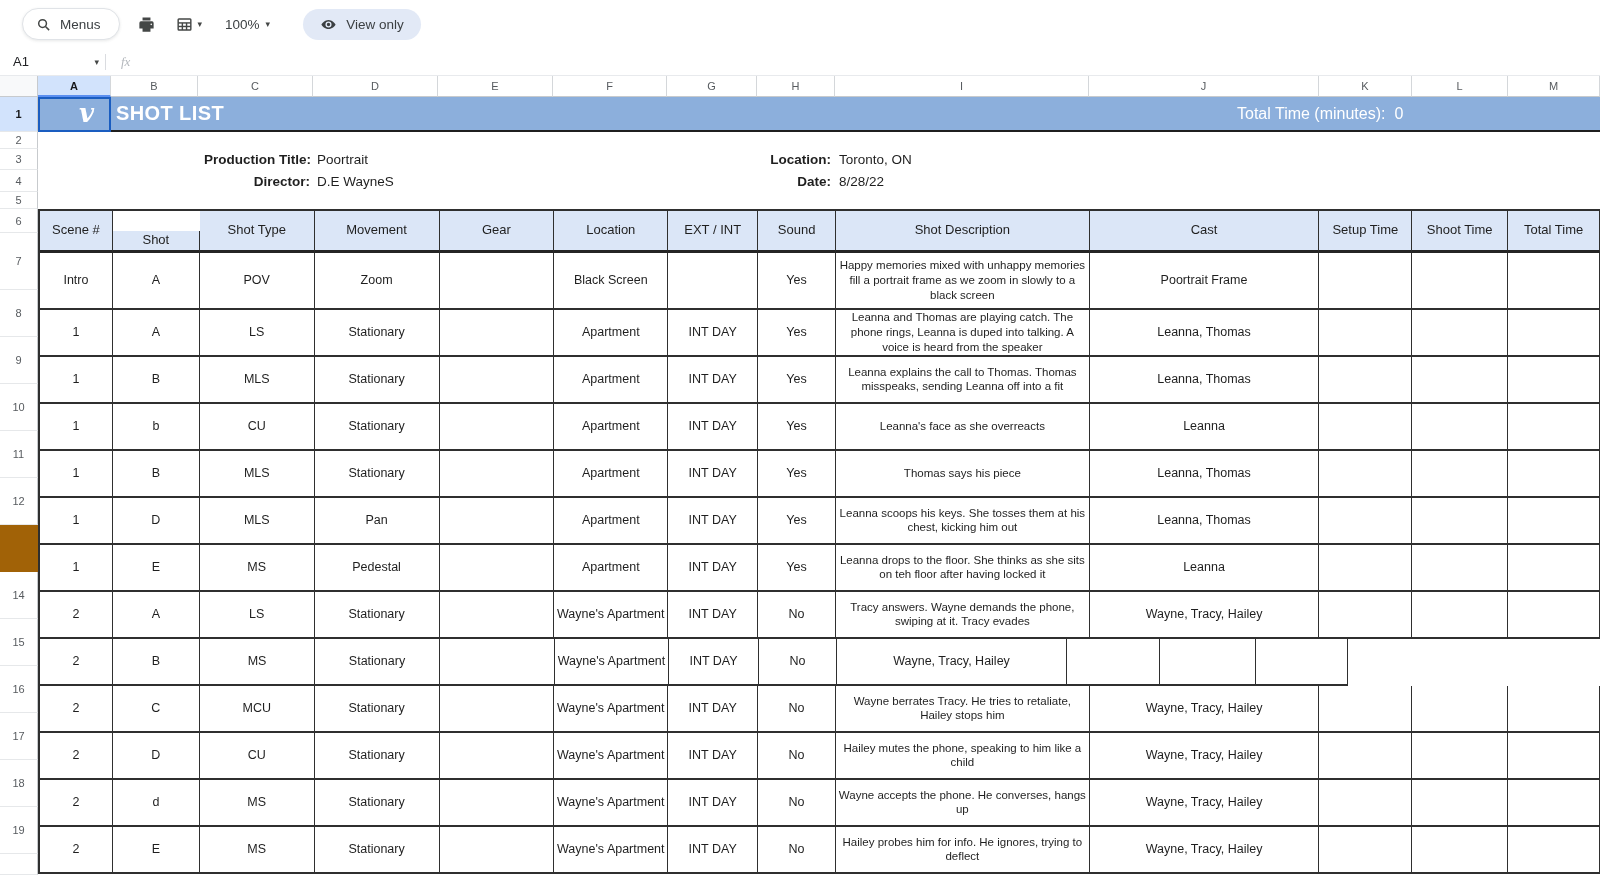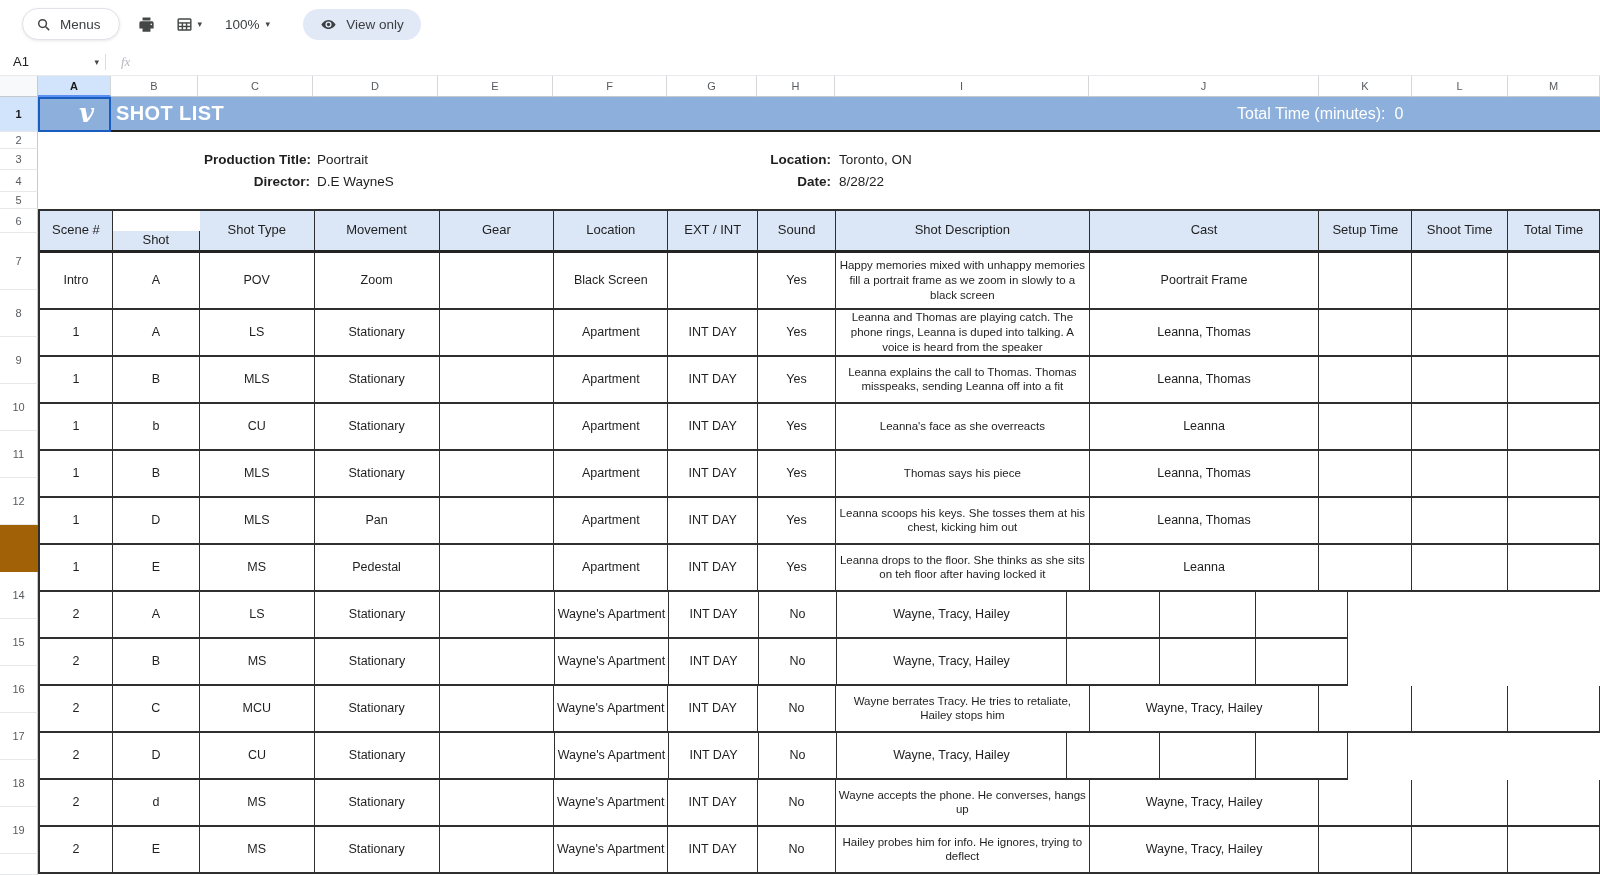--- a/index.html
+++ b/index.html
@@ -310,20 +310,21 @@
           </div>
           <div class="t-row" style="height: 47px;">
             <div class="t-cell" style="width: 73px;">2</div>
             <div class="t-cell" style="width: 87px;">A</div>
             <div class="t-cell" style="width: 115px;">LS</div>
             <div class="t-cell" style="width: 125px;">Stationary</div>
             <div class="t-cell" style="width: 115px;"></div>
             <div class="t-cell" style="width: 114px;">Wayne's Apartment</div>
             <div class="t-cell" style="width: 90px;">INT DAY</div>
             <div class="t-cell" style="width: 78px;">No</div>
+            <div class="t-cell desc" style="width: 254px;">Tracy answers. Wayne demands the phone, swiping at it. Tracy evades</div>
             <div class="t-cell" style="width: 230px;">Wayne, Tracy, Hailey</div>
             <div class="t-cell" style="width: 93px;"></div>
             <div class="t-cell" style="width: 96px;"></div>
             <div class="t-cell" style="width: 92px;"></div>
           </div>
           <div class="t-row" style="height: 47px;">
             <div class="t-cell" style="width: 73px;">2</div>
             <div class="t-cell" style="width: 87px;">B</div>
             <div class="t-cell" style="width: 115px;">MS</div>
             <div class="t-cell" style="width: 125px;">Stationary</div>
@@ -353,20 +354,21 @@
           </div>
           <div class="t-row" style="height: 47px;">
             <div class="t-cell" style="width: 73px;">2</div>
             <div class="t-cell" style="width: 87px;">D</div>
             <div class="t-cell" style="width: 115px;">CU</div>
             <div class="t-cell" style="width: 125px;">Stationary</div>
             <div class="t-cell" style="width: 115px;"></div>
             <div class="t-cell" style="width: 114px;">Wayne's Apartment</div>
             <div class="t-cell" style="width: 90px;">INT DAY</div>
             <div class="t-cell" style="width: 78px;">No</div>
+            <div class="t-cell desc" style="width: 254px;">Hailey mutes the phone, speaking to him like a child</div>
             <div class="t-cell" style="width: 230px;">Wayne, Tracy, Hailey</div>
             <div class="t-cell" style="width: 93px;"></div>
             <div class="t-cell" style="width: 96px;"></div>
             <div class="t-cell" style="width: 92px;"></div>
           </div>
           <div class="t-row" style="height: 47px;">
             <div class="t-cell" style="width: 73px;">2</div>
             <div class="t-cell" style="width: 87px;">d</div>
             <div class="t-cell" style="width: 115px;">MS</div>
             <div class="t-cell" style="width: 125px;">Stationary</div>

